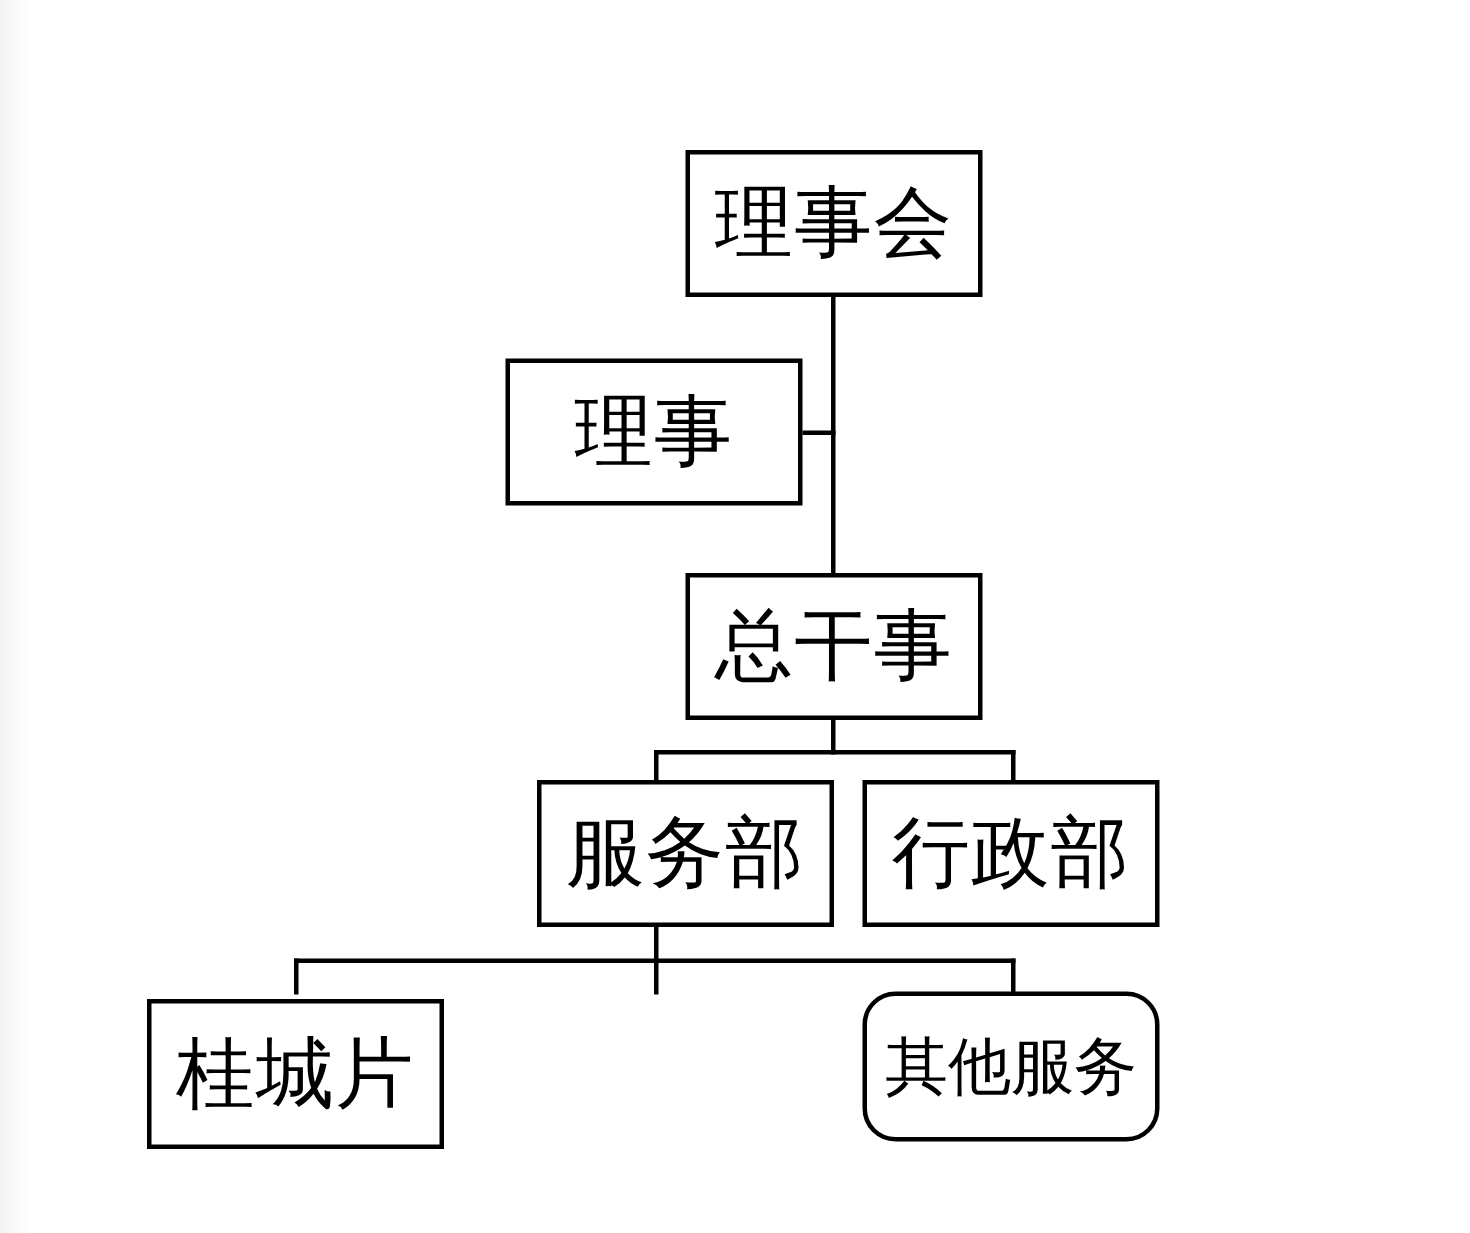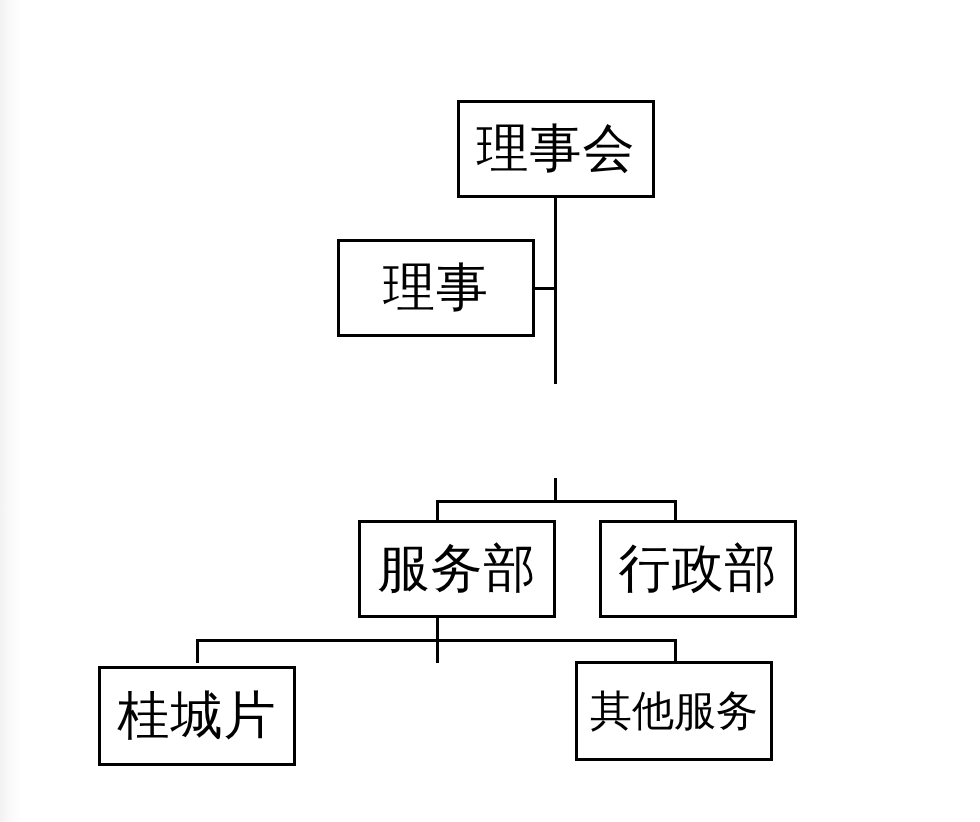--- a/index.html
+++ b/index.html
@@ -35,34 +35,35 @@
     display: flex;
     align-items: center;
     justify-content: center;
     font-size: 52px;
     white-space: nowrap;
     letter-spacing: 1px;
   }
   .node.small-text {
     font-size: 42px;
     letter-spacing: 0;
+    border-radius: 22px;
   }
   .line {
     position: absolute;
     background: #000000;
   }
   .line.v { width: 3px; }
   .line.h { height: 3px; }
 
   
   .pos-board      { left: 457px; top: 100px; }
   .pos-director   { left: 337px; top: 239px; }
   .pos-secretary  { left: 457px; top: 382px; }
   .pos-service    { left: 358px; top: 520px; }
-  .pos-admin      { left: 599px; top: 520px; }
+  .pos-admin      { left: 575px; top: 520px; }
   .pos-guicheng   { left:  98px; top: 666px; height: 100px; }
   .pos-danzao     { left: 337px; top: 661px; height: 100px; }
   .pos-other      { left: 575px; top: 661px; height: 100px; }
 
   
   .l-board-secretary { left: 554px; top: 196px;  height: 188px; }
   .l-director-stub   { left: 533px; top: 287px;  width: 24px;  }
   .l-secretary-down  { left: 554px; top: 478px;  height: 25px; }
   .l-branch-1        { left: 436px; top: 500px;  width: 241px; }
   .l-drop-service    { left: 436px; top: 500px;  height: 22px; }
@@ -86,17 +87,18 @@
   <div class="line v l-drop-service"></div>
   <div class="line v l-drop-admin"></div>
   <div class="line v l-service-down"></div>
   <div class="line h l-branch-2"></div>
   <div class="line v l-drop-guicheng"></div>
   <div class="line v l-drop-danzao"></div>
   <div class="line v l-drop-other"></div>
 
   <div class="node pos-board">理事会</div>
   <div class="node pos-director">理事</div>
+  <div class="node pos-secretary">总干事</div>
   <div class="node pos-service">服务部</div>
   <div class="node pos-admin">行政部</div>
   <div class="node pos-guicheng">桂城片</div>
   <div class="node small-text pos-other">其他服务</div>
 </div>
 
 </body></html>

